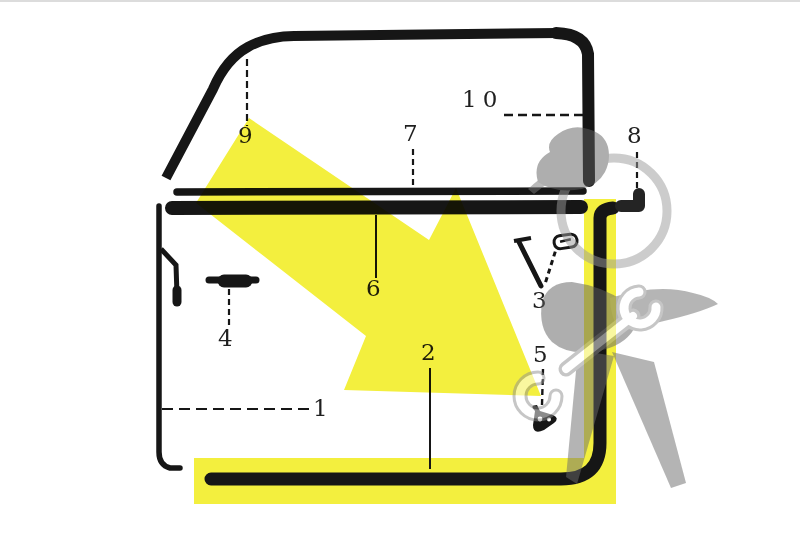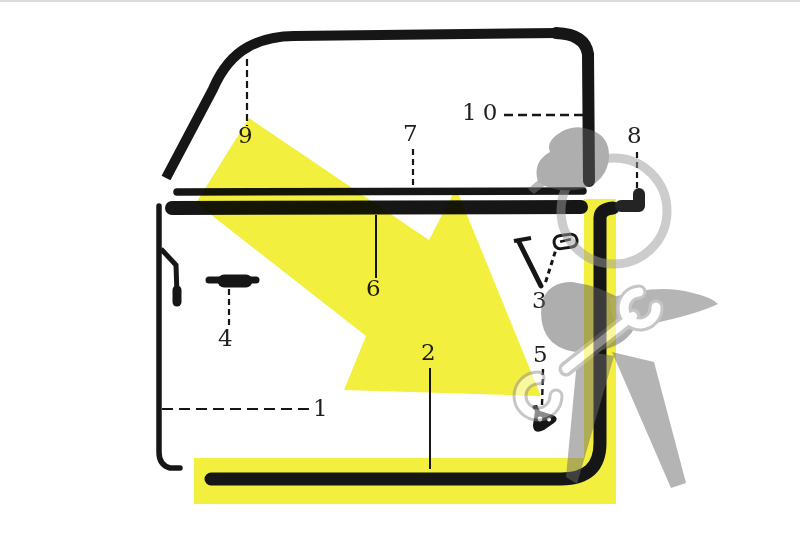--- a/index.html
+++ b/index.html
@@ -81,21 +81,21 @@
   <div id="label-layer" class="layer">
     <div class="lbl" style="left:313px;top:395px;">1</div>
     <div class="lbl" style="left:421px;top:339px;">2</div>
     <div class="lbl" style="left:532px;top:287px;">3</div>
     <div class="lbl" style="left:218px;top:325px;">4</div>
     <div class="lbl" style="left:533px;top:341px;">5</div>
     <div class="lbl" style="left:366px;top:275px;">6</div>
     <div class="lbl" style="left:403px;top:120px;">7</div>
     <div class="lbl" style="left:627px;top:122px;">8</div>
     <div class="lbl" style="left:238px;top:122px;">9</div>
-    <div class="lbl lbl-10" style="left:462px;top:99px;">10</div>
+    <div class="lbl lbl-10" style="left:462px;top:86px;">10</div>
   </div>
 
   <svg id="arrow-layer" class="layer" viewBox="0 0 800 533">
     <polygon points="249,116 429,238 456,186 541,394 344,388 366,334 196,201" fill="#f3ef3e"></polygon>
   </svg>
 
   <svg id="watermark-layer" class="layer" viewBox="0 0 800 533">
     <circle cx="614" cy="209" r="53" fill="none" stroke="#9b9b9b" stroke-width="9"></circle>
     <path fill="#787878" d="M528,187 Q549,167 572,162 L576,171 Q552,176 534,192 Z"></path>
     <path fill="#5f5f5f" d="M538,180 Q532,160 550,150 Q546,140 558,132 Q572,122 588,127 Q604,131 608,145 Q611,158 605,170 Q598,183 582,187 Q556,192 538,180 Z"></path>

